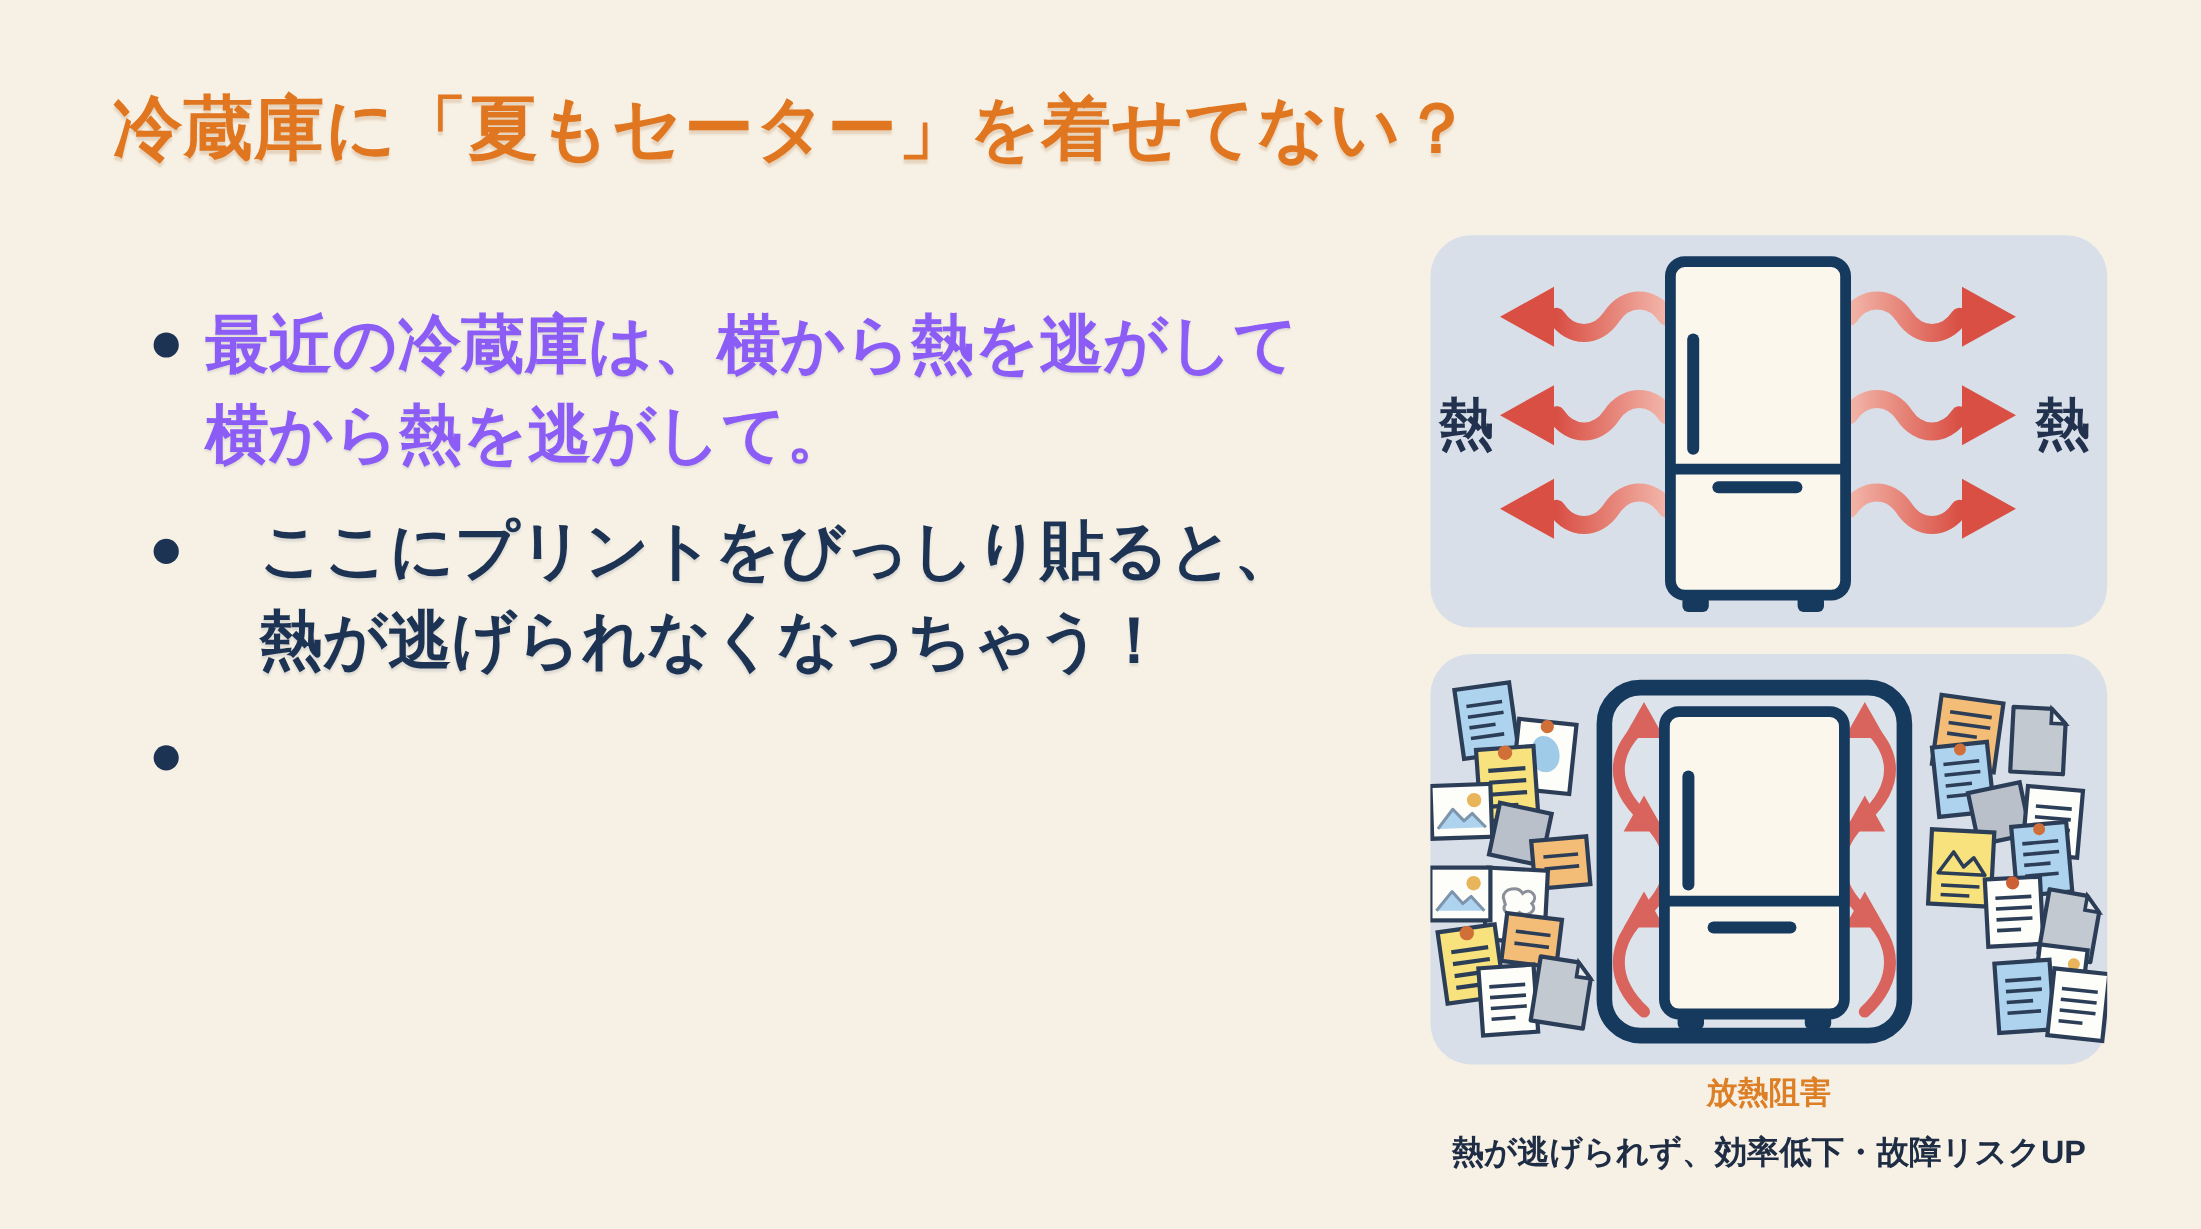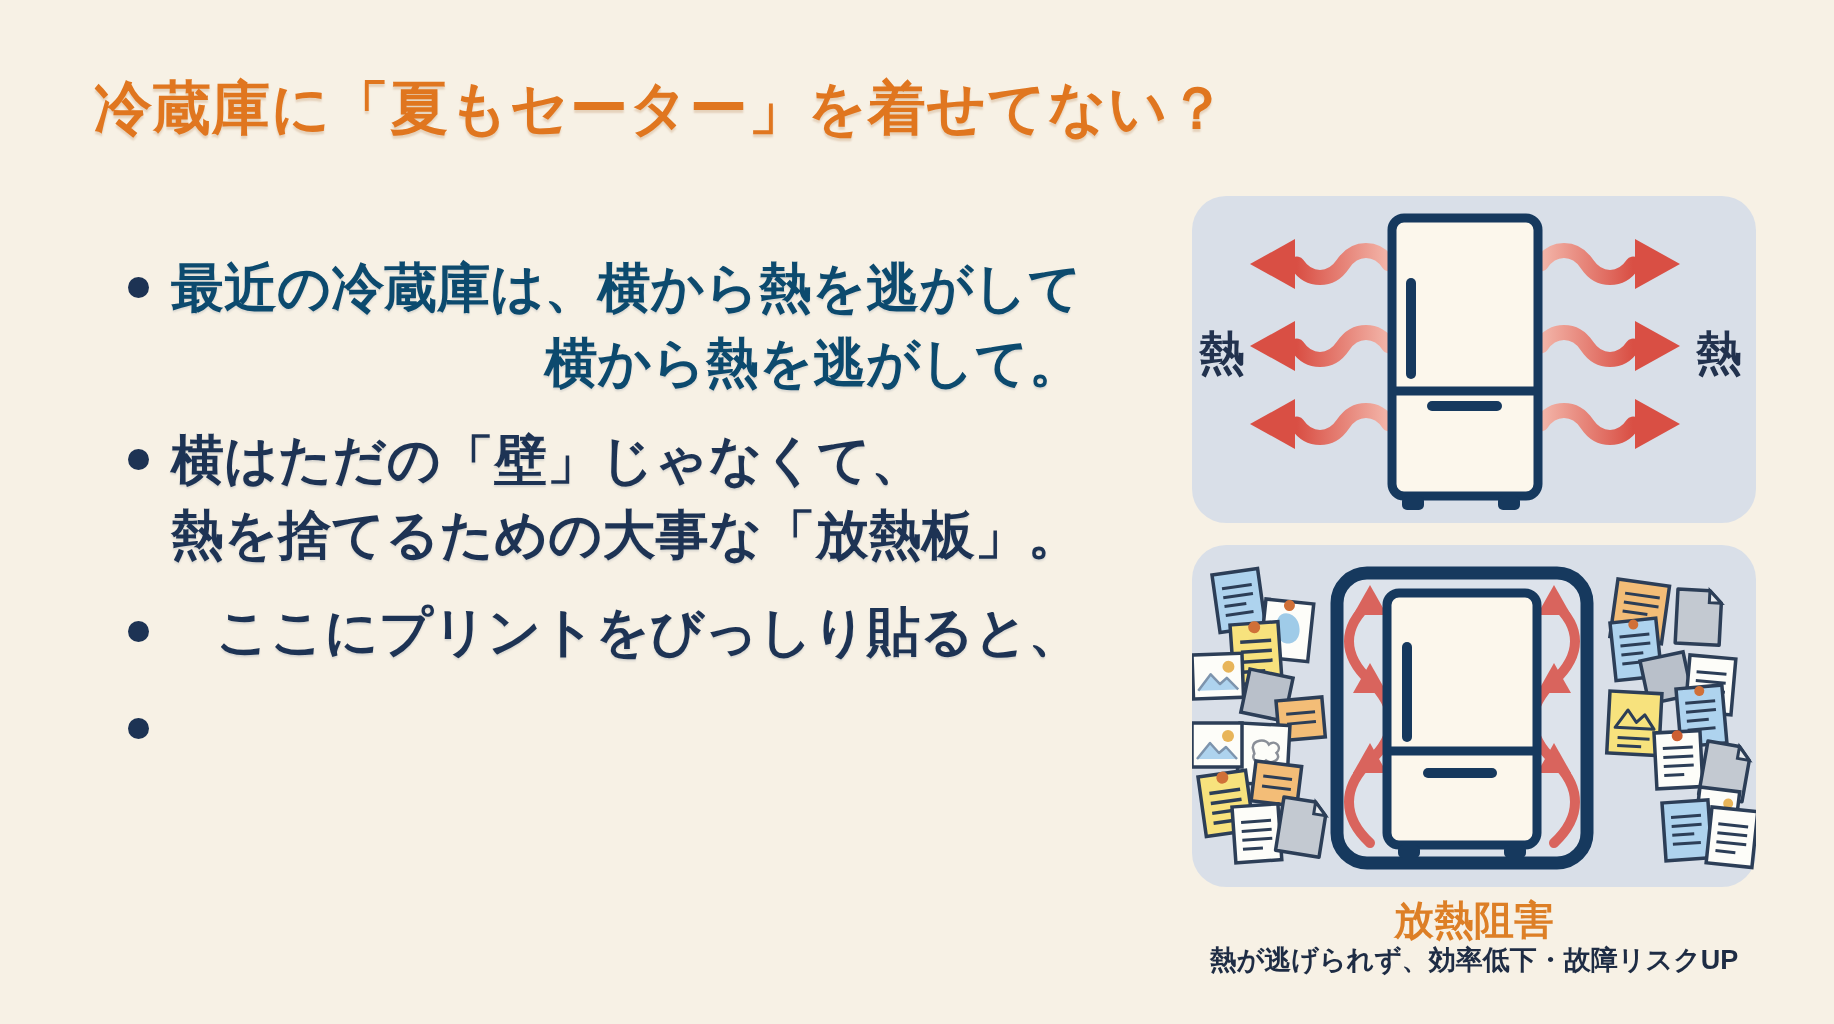--- a/index.html
+++ b/index.html
@@ -23,53 +23,47 @@
   }
   .panel{
     position:absolute;left:1192px;width:564px;
     background:#d9dfe8;border-radius:34px;
   }
   .panel-1{top:196px;height:327px;}
   .panel-2{top:545px;height:342px;}
   .panel svg{display:block;width:100%;height:100%;}
   .caption-title{
     position:absolute;left:1192px;top:893px;width:564px;text-align:center;
-    font-size:40px;font-weight:800;color:#dd7f26;white-space:nowrap;
+    font-size:26px;font-weight:800;color:#dd7f26;white-space:nowrap;
   }
   .caption-subtitle{
     position:absolute;left:1160px;top:942px;width:628px;text-align:center;
     font-size:27px;font-weight:700;color:#1e2c44;white-space:nowrap;
   }
 </style>
 </head>
 <body>
 
 <div class="slide">
 
   <h1 class="title" style="color: rgb(224, 118, 31);">冷蔵庫に「夏もセーター」を着せてない？</h1>
 
   <div class="bullet-list">
     <div class="bullet-item">
       <span class="bullet-dot"></span>
-      <div class="bullet-lines" style="color: #0c4a6e; text-align: right;">
+      <div class="bullet-lines" style="color: #8b5cf6;">
         <div>最近の冷蔵庫は、横から熱を逃がして</div>
         <div>横から熱を逃がして。</div>
       </div>
     </div>
     <div class="bullet-item">
       <span class="bullet-dot"></span>
-      <div class="bullet-lines" style="color: rgb(29, 51, 84);">
-        <div>横はただの「壁」じゃなくて、</div>
-        <div>熱を捨てるための大事な「放熱板」。</div>
-      </div>
-    </div>
-    <div class="bullet-item">
-      <span class="bullet-dot"></span>
       <div class="bullet-lines" style="color: rgb(29, 51, 84); margin-left: 45px;">
         <div>ここにプリントをびっしり貼ると、</div>
+        <div>熱が逃げられなくなっちゃう！</div>
       </div>
     </div>
     <div class="bullet-item">
       <span class="bullet-dot"></span>
       <div class="bullet-lines" style="color: rgb(29, 51, 84);">
       </div>
     </div>
   </div>
 
   <div class="panel panel-1">

